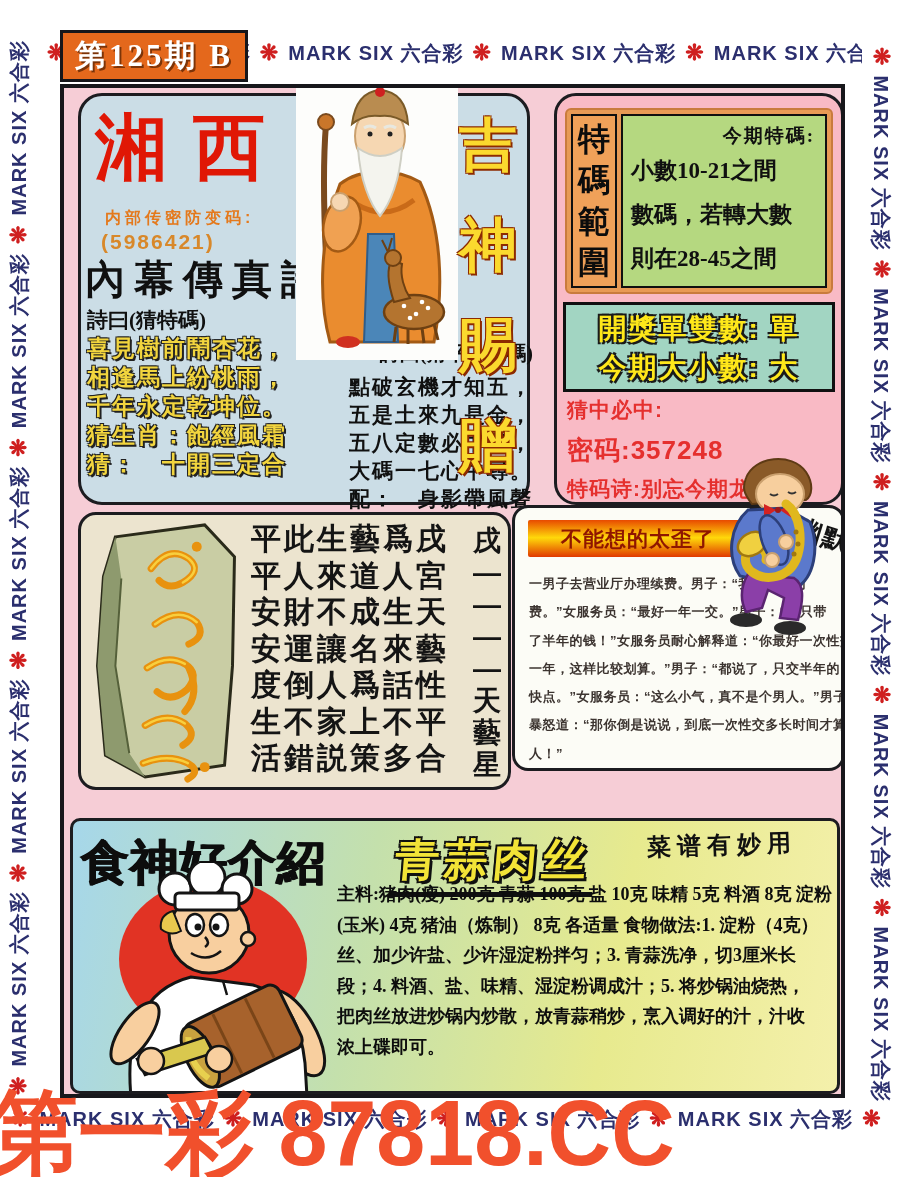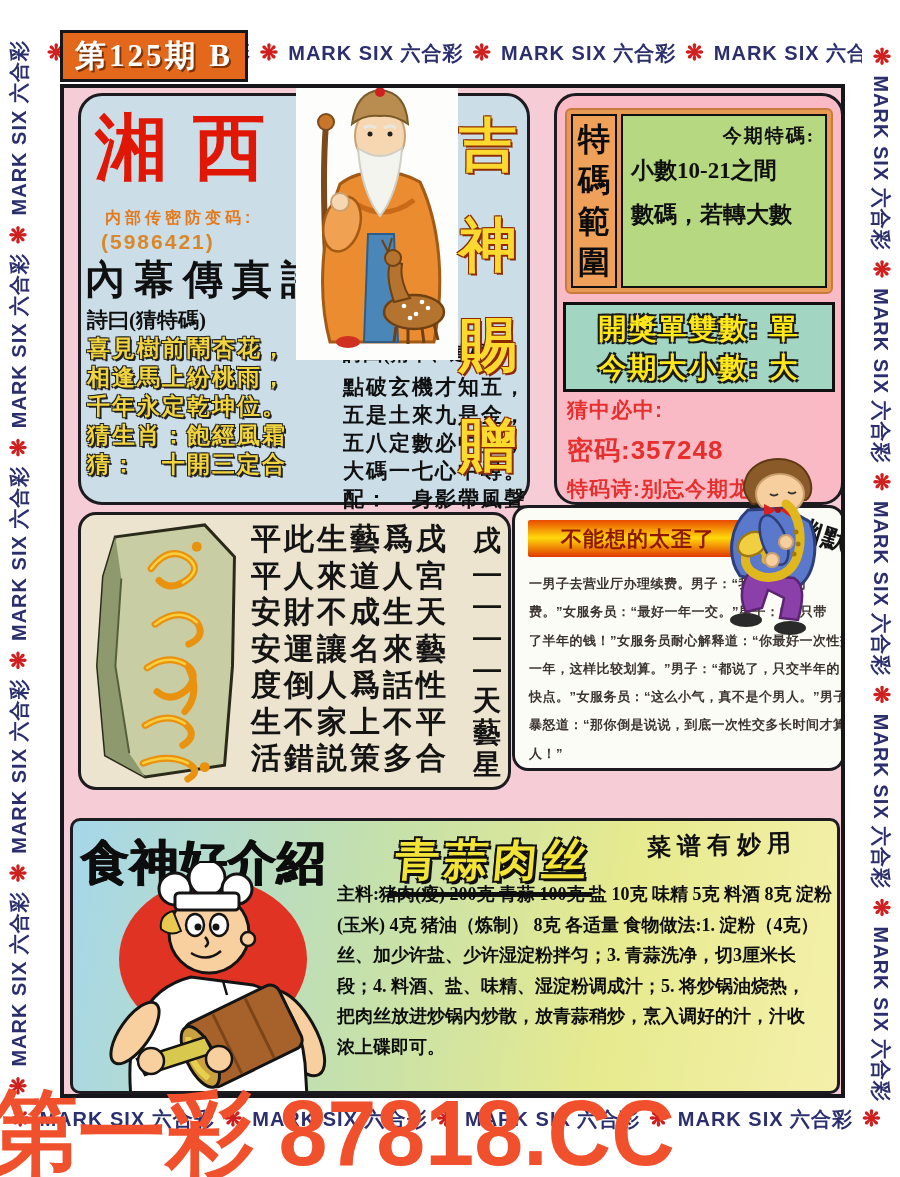--- a/index.html
+++ b/index.html
@@ -14,21 +14,21 @@
   .strip-left{left:2px;top:1104px;width:1064px;transform-origin:0 0;transform:rotate(-90deg);}
   .strip-right{left:898px;top:38px;width:1064px;transform-origin:0 0;transform:rotate(90deg);}
 
   .issue-badge{position:absolute;left:60px;top:30px;width:188px;height:52px;background:#e4681c;border:3px solid #16161a;box-sizing:border-box;color:#fff;font-family:"Liberation Serif",serif;font-weight:bold;font-size:31px;text-align:center;line-height:46px;letter-spacing:3px;z-index:6;text-shadow:2px 2px 0 #7c3408;}
 
   
   .main{position:absolute;left:60px;top:84px;width:785px;height:1014px;border:4px solid #17171b;background:#f6cdd6;box-sizing:border-box;overflow:hidden;}
   .box{position:absolute;box-sizing:border-box;}
 
   
-  .blue-box{left:14px;top:5px;width:452px;height:412px;background:#cbdde6;border:3px solid #1c1c20;border-radius:24px;}
+  .blue-box{left:14px;top:5px;width:452px;height:412px;background:#cbdde6;border:3px solid #1c1c20;border-radius:24px;text-align:right;}
   .xx-title{position:absolute;left:14px;top:4px;font-size:72px;letter-spacing:26px;color:#e01705;font-family:"Liberation Serif",serif;font-weight:bold;white-space:nowrap;}
   .af-label{position:absolute;left:24px;top:112px;font-size:16px;color:#e4791c;font-weight:bold;letter-spacing:4px;}
   .af-code{position:absolute;left:20px;top:134px;font-size:21px;color:#d8882a;font-weight:bold;letter-spacing:2px;}
   .inside-title{position:absolute;left:4px;top:156px;font-size:40px;font-family:"Liberation Serif",serif;font-weight:bold;letter-spacing:9px;color:#101010;white-space:nowrap;}
   .poem-label{position:absolute;left:6px;top:210px;font-size:21px;font-family:"Liberation Serif",serif;font-weight:bold;color:#101010;}
   .gold-poem{position:absolute;left:6px;top:238px;}
   .gold-line{font-size:23px;line-height:29px;font-weight:800;color:#f2d53e;letter-spacing:2px;white-space:nowrap;
     text-shadow:-1px -1px 0 #222,1px -1px 0 #222,-1px 1px 0 #222,1px 1px 0 #222,2px 2px 0 #222;}
   .right-poem{position:absolute;left:262px;top:244px;width:190px;}
   .rp-label{font-size:20px;font-family:"Liberation Serif",serif;font-weight:bold;color:#101010;margin-bottom:6px;white-space:nowrap;}
@@ -162,20 +162,21 @@
         <div class="range-label">
           <span>特</span>
           <span>碼</span>
           <span>範</span>
           <span>圍</span>
         </div>
         <div class="range-green">
           <div class="rg-head">今期特碼:</div>
           <div class="rg-line">小數10-21之間</div>
           <div class="rg-line">數碼，若轉大數</div>
+          <div class="rg-line">則在28-45之間</div>
         </div>
       </div>
       <div class="teal-box">
         <div class="teal-line">開獎單雙數: 單</div>
         <div class="teal-line">今期大小數: 大</div>
       </div>
       <div class="guess">
         <div class="g-line g-sm">猜中必中:</div>
         <div class="g-line g-lg">密码:357248</div>
         <div class="g-line g-sm">特码诗:别忘今期龙凤中</div>

